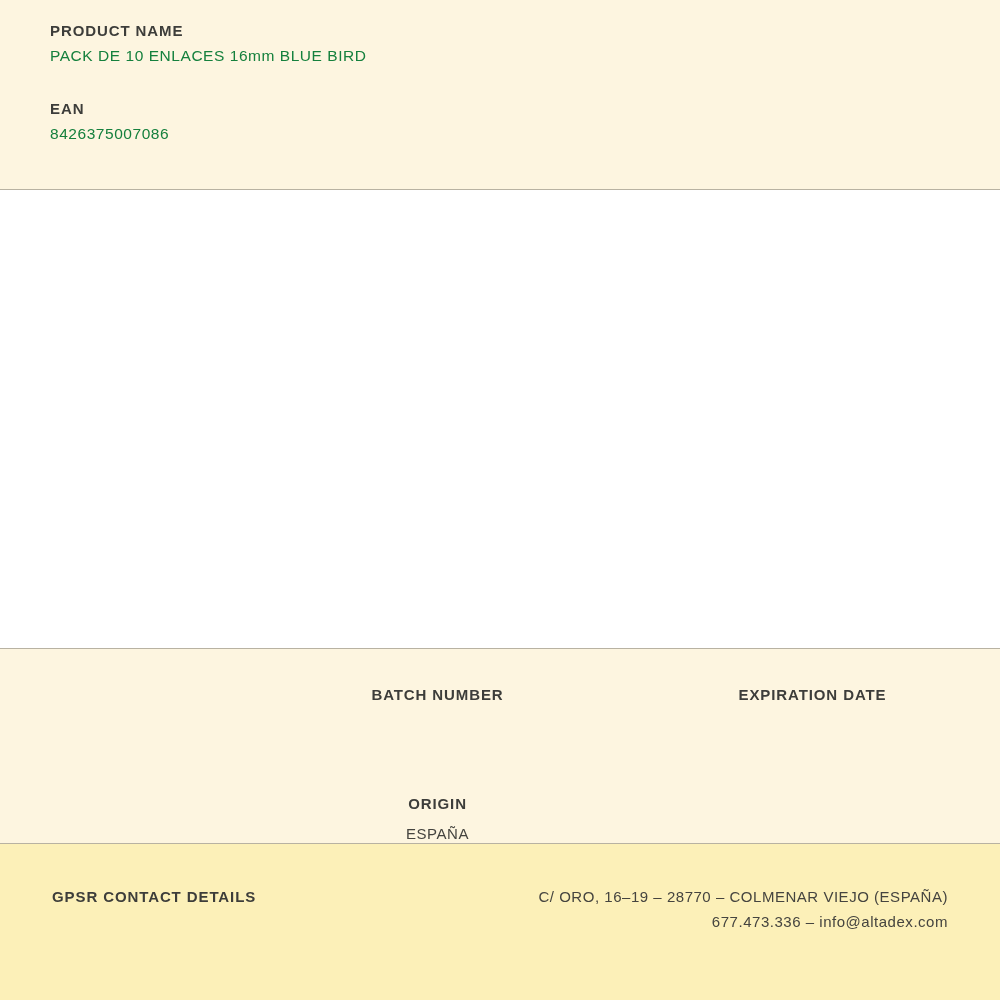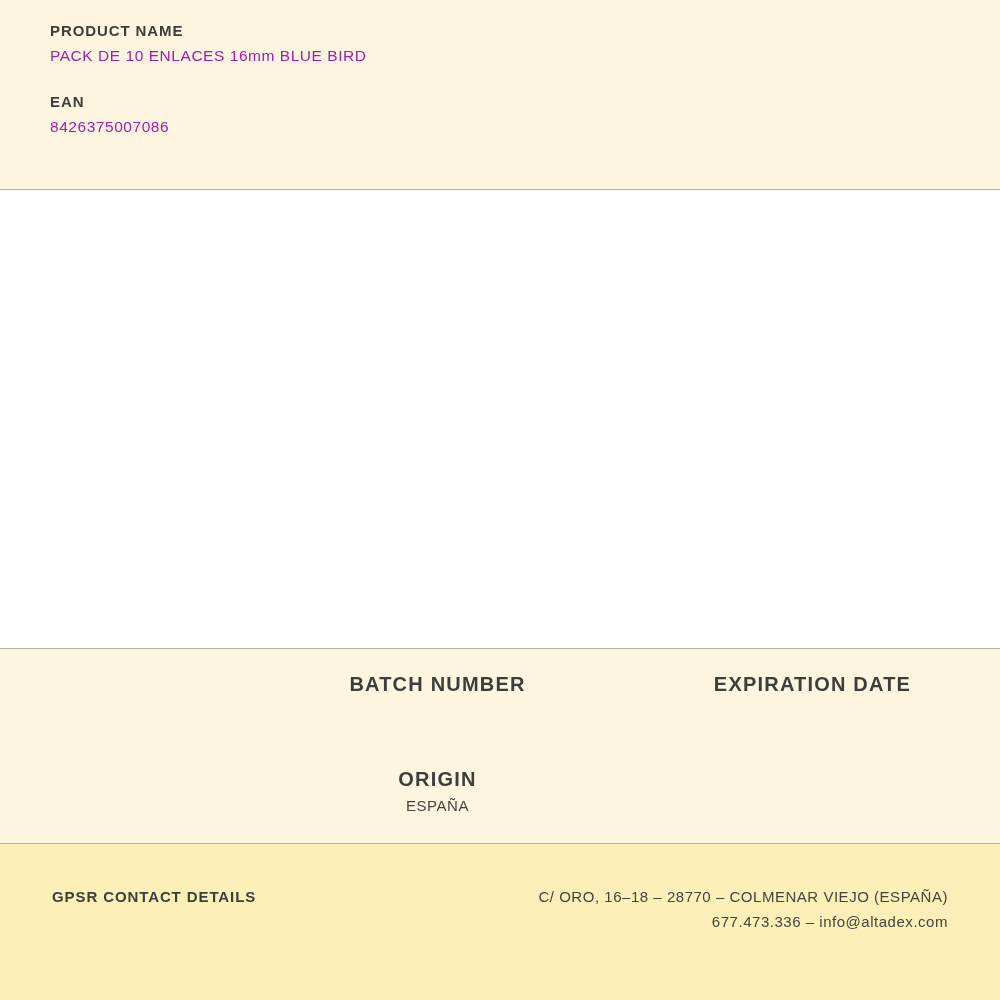--- a/index.html
+++ b/index.html
@@ -34,25 +34,25 @@
     font-size: 15px;
     font-weight: bold;
     letter-spacing: 0.06em;
     color: #3d3d3a;
     margin: 0 0 8px 0;
     text-transform: uppercase;
   }
   .field-value {
     font-size: 15.5px;
     letter-spacing: 0.035em;
-    color: #a21caf;
+    color: #15803d;
     margin: 0;
   }
   .field-block {
-    margin-bottom: 28px;
+    margin-bottom: 35px;
   }
   .field-block:last-child {
     margin-bottom: 4px;
   }
 
   
   .middle-section {
     background: #ffffff;
     flex: 1 1 auto;
     border-bottom: 1px solid #b8b2a2;
@@ -77,25 +77,25 @@
   .details-col.spacer {
     flex: 0 0 25%;
   }
   .details-col.c1 {
     flex: 0 0 37.5%;
   }
   .details-col.c2 {
     flex: 0 0 37.5%;
   }
   .detail-label {
-    font-size: 20px;
+    font-size: 15px;
     font-weight: bold;
     letter-spacing: 0.06em;
     color: #3d3d3a;
-    margin: 0;
+    margin: 13px;
     text-transform: uppercase;
   }
   .detail-value {
     font-size: 15px;
     letter-spacing: 0.035em;
     color: #45443f;
     margin: 6px 0 0 0;
   }
   .row-gap {
     height: 66px;
@@ -171,18 +171,18 @@
       <div class="details-col c2">
         <p class="detail-label">ORIGIN</p>
         <p class="detail-value">ESPAÑA</p>
       </div>
     </div>
   </div>
 
   <div class="footer-section">
     <div class="footer-title">GPSR CONTACT DETAILS</div>
     <div class="footer-lines">
-      <p class="footer-line">C/ ORO, 16–18 – 28770 – COLMENAR VIEJO (ESPAÑA)</p>
+      <p class="footer-line">C/ ORO, 16–19 – 28770 – COLMENAR VIEJO (ESPAÑA)</p>
       <p class="footer-line">677.473.336 – info@altadex.com</p>
     </div>
   </div>
 
 </div>
 
 </body></html>

